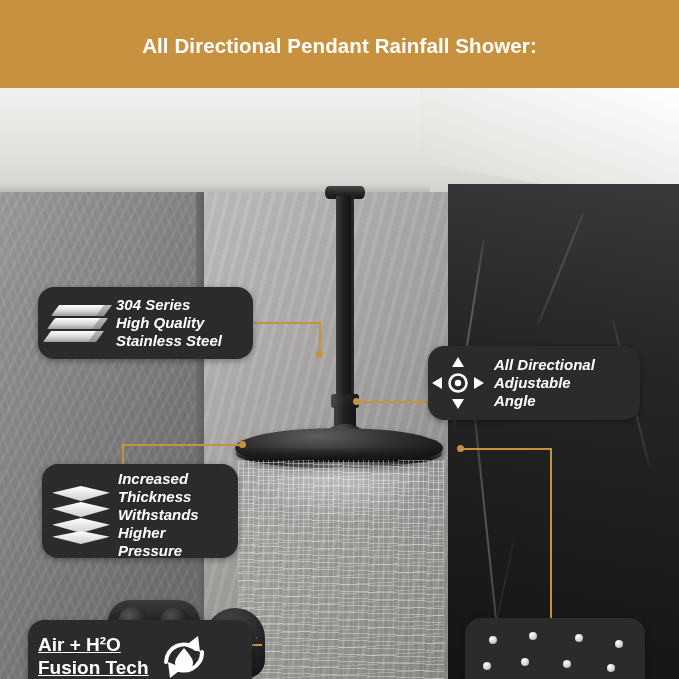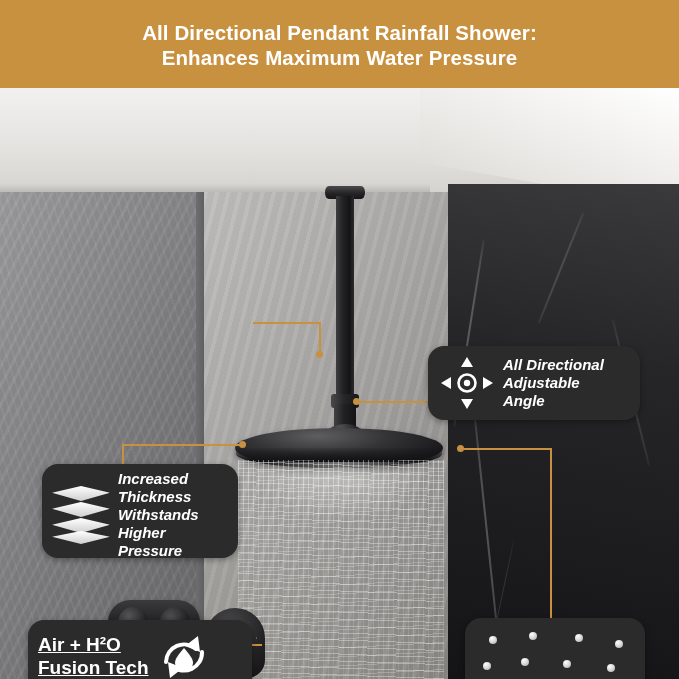--- a/index.html
+++ b/index.html
@@ -305,21 +305,21 @@
   .steel-bar .edge {
     position: absolute; right: -1px; top: 0;
     width: 8px; height: 11px;
     background: linear-gradient(180deg,#bdbdbd,#8c8c8c);
   }
 
   
   #callout-directional {
     left: 428px; top: 258px;
     width: 212px; height: 74px;
-    padding: 8px 8px 8px 11px;
+    padding: 8px 8px 8px 2px;
     display: flex;
     align-items: center;
     gap: 8px;
   }
   .dpad { width: 56px; height: 56px; position: relative; flex: none; }
   .dpad svg { display: block; }
 
   
   #callout-thickness {
     left: 42px; top: 376px;
@@ -387,21 +387,20 @@
     background: radial-gradient(circle at 35% 30%, #ffffff 0%, #cfcfcf 60%, #8f8f8f 100%);
   }
 </style>
 </head>
 <body>
 
 <div id="stage">
 
   <div class="header">
     <div class="header-line">All Directional Pendant Rainfall Shower:</div>
-    <div class="header-line">Enhances Maximum Water Pressure</div>
   </div>
 
   <div class="photo">
 
     <div class="ceiling"></div>
     <div class="ceiling-corner"></div>
     <div class="ceiling-shadow"></div>
 
     <div class="wall-left"></div>
     <div class="wall-left-edge"></div>
@@ -451,20 +450,36 @@
     <div class="connector">
       <div class="ln" style="left:248px; top:556px; width:14px; height:2px;"></div>
     </div>
 
     <div class="connector">
       <div class="ln" style="left:460px; top:360px; width:92px; height:2px;"></div>
       <div class="ln" style="left:550px; top:360px; width:2px; height:172px;"></div>
       <div class="dot" style="left:457px; top:357px;"></div>
     </div>
 
+    <div class="bubble" id="callout-steel">
+      <div class="steel-icon">
+        <div class="steel-bar b1">
+            <div class="edge"></div>
+          </div>
+        <div class="steel-bar b2">
+            <div class="edge"></div>
+          </div>
+        <div class="steel-bar b3">
+            <div class="edge"></div>
+          </div>
+      </div>
+      <div class="txt">304 Series
+High Quality
+Stainless Steel</div>
+    </div>
 
     <div class="bubble" id="callout-directional">
       <div class="dpad">
         <svg width="56" height="56" viewBox="0 0 56 56" aria-hidden="true">
           <circle cx="28" cy="28" r="8.5" fill="none" stroke="#ffffff" stroke-width="2.6"></circle>
           <circle cx="28" cy="28" r="3.2" fill="#ffffff"></circle>
           <polygon points="28,2 34,12 22,12" fill="#ffffff"></polygon>
           <polygon points="28,54 34,44 22,44" fill="#ffffff"></polygon>
           <polygon points="2,28 12,22 12,34" fill="#ffffff"></polygon>
           <polygon points="54,28 44,22 44,34" fill="#ffffff"></polygon>

